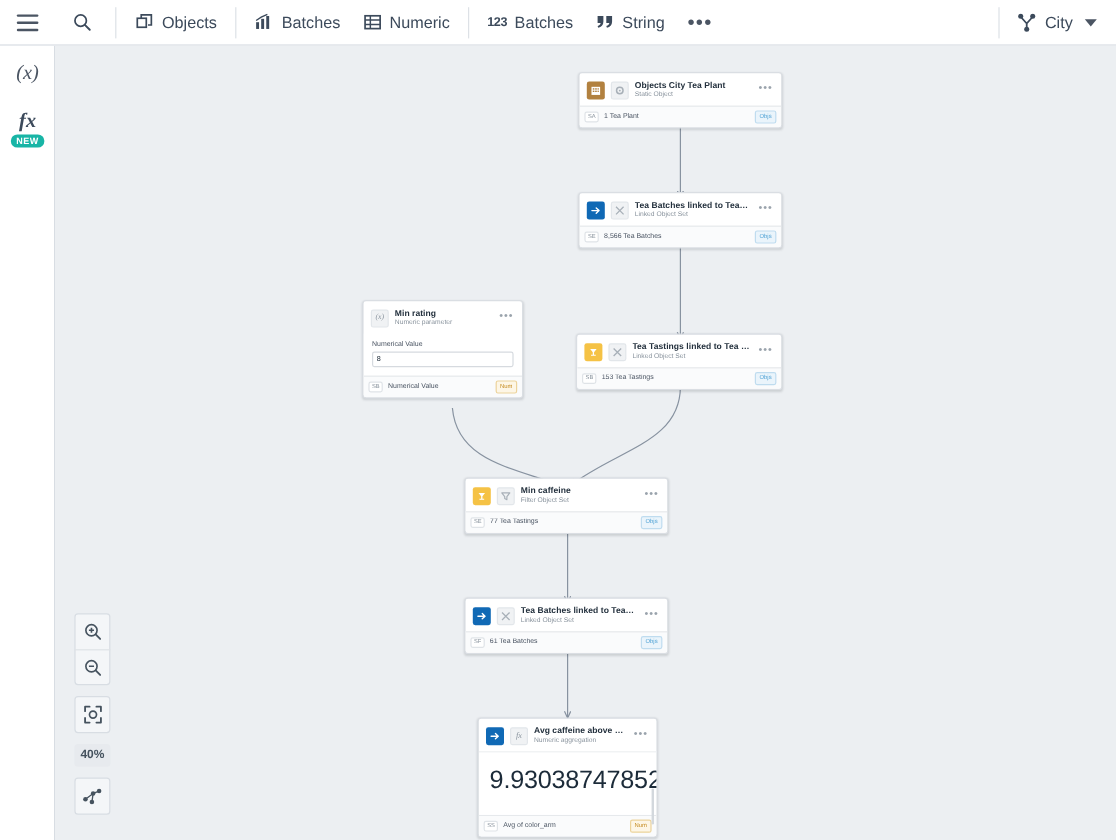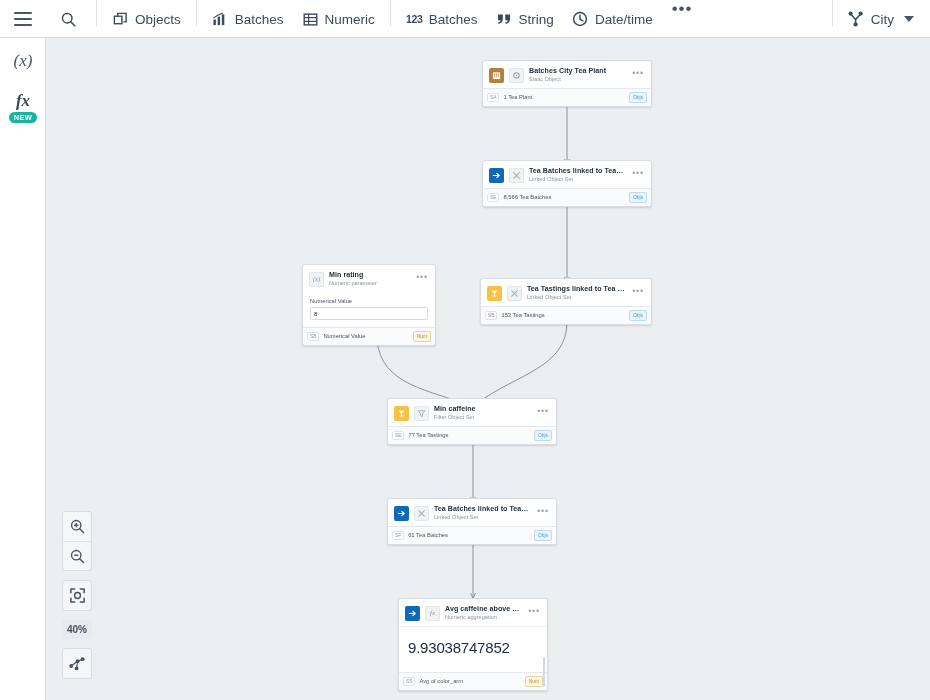--- a/index.html
+++ b/index.html
@@ -10,21 +10,21 @@
     overflow: hidden;
   }
   #app { position: relative; width: 930px; height: 700px; }
 
   
   .toolbar {
     position: absolute; top: 0; left: 0;
     width: 930px; height: 38px;
     background: #ffffff;
     border-bottom: 1px solid #d8dde3;
-    display: flex; align-items: flex-start;
+    display: flex; align-items: center;
     z-index: 20;
   }
   .tb-left { width: 46px; display: flex; align-items: center; justify-content: center; height: 38px; }
   .hamburger { width: 18px; height: 14px; display: flex; flex-direction: column; justify-content: space-between; cursor: pointer; }
   .hamburger i { display: block; height: 2px; background: #4b5563; border-radius: 1px; }
   .tb-search { width: 44px; height: 38px; display: flex; align-items: center; justify-content: center; cursor: pointer; }
   .vsep { width: 1px; height: 26px; background: #dde1e6; margin: 0 6px; }
   .tb-item {
     display: flex; align-items: center; gap: 6px;
     height: 38px; padding: 0 9px;
@@ -129,21 +129,21 @@
   .f-badge.num  { color: #c48a1e; border: 1px solid #ecd39b; background: #fdf6e6; }
 
   .node-body { padding: 6px 7px 7px 7px; background: #fff; }
   .field-label { font-size: 5.8px; color: #4b5563; margin-bottom: 3px; }
   .field-input {
     height: 13px; border: 1px solid #d6dadf; border-radius: 2px;
     background: #fff; display: flex; align-items: center;
     padding: 0 3px; font-size: 6px; color: #23303d;
   }
   .big-value {
-    font-size: 15px; color: #1c2b39; padding: 6px 2px 9px 2px;
+    font-size: 21px; color: #1c2b39; padding: 6px 2px 9px 2px;
     letter-spacing: -0.2px; white-space: nowrap;
   }
   .body-scroll {
     position: absolute; right: 2px; top: 30px;
     width: 2px; height: 30px; background: #d3d8dd; border-radius: 2px;
   }
 
   
   .zoomstack { position: absolute; left: 16px; bottom: 12px; width: 30px; }
   .zbox {
@@ -231,29 +231,20 @@
     <div class="tb-item">
       <span class="ic">
         <svg width="15" height="13" viewBox="0 0 16 14">
           <path d="M1 1.5h5.2v4.8c0 3.2-1.9 5-4.6 5.6l-.6-1.6c1.7-.5 2.6-1.4 2.7-2.6H1z" fill="#3c4a5b"></path>
           <path d="M8.8 1.5H14v4.8c0 3.2-1.9 5-4.6 5.6l-.6-1.6c1.7-.5 2.6-1.4 2.7-2.6H8.8z" fill="#3c4a5b"></path>
         </svg>
       </span>
       <span>String</span>
     </div>
 
-    <div class="tb-item">
-      <span class="ic">
-        <svg width="16" height="16" viewBox="0 0 16 16">
-          <circle cx="8" cy="8" r="6.4" fill="none" stroke="#3c4a5b" stroke-width="1.5"></circle>
-          <polyline points="8,4.2 8,8.2 10.8,9.8" fill="none" stroke="#3c4a5b" stroke-width="1.5" stroke-linecap="round"></polyline>
-        </svg>
-      </span>
-      <span>Date/time</span>
-    </div>
 
     <div class="tb-dots">•••</div>
 
     <div class="tb-spacer"></div>
 
     <div class="vsep"></div>
 
     <div class="tb-item" style="padding-right:16px">
       <span class="ic">
         <svg width="16" height="16" viewBox="0 0 16 16">
@@ -313,21 +304,21 @@
             <rect x="6.6" y="5" width="1.2" height="1.3" fill="#b2813f"></rect>
           </svg>
         </span>
         <span class="n-icon grey">
           <svg width="9" height="9" viewBox="0 0 10 10">
               <circle cx="5" cy="5" r="3" fill="none" stroke="#a8b0b8" stroke-width="1.4"></circle>
               <circle cx="5" cy="5" r="0.9" fill="#a8b0b8"></circle>
             </svg>
         </span>
         <span class="n-title-wrap">
-          <span class="n-title" style="display:block">Batches City Tea Plant</span>
+          <span class="n-title" style="display:block">Objects City Tea Plant</span>
           <span class="n-sub" style="display:block">Static Object</span>
         </span>
         <span class="n-dots">•••</span>
       </div>
       <div class="node-foot">
         <span class="f-chip">SA</span>
         <span class="f-label">1 Tea Plant</span>
         <span class="f-badge objs">Objs</span>
       </div>
     </div>
@@ -350,21 +341,21 @@
         </span>
         <span class="n-dots">•••</span>
       </div>
       <div class="node-foot">
         <span class="f-chip">SE</span>
         <span class="f-label">8,566 Tea Batches</span>
         <span class="f-badge objs">Objs</span>
       </div>
     </div>
 
-    <div class="node" style="left:256px; top:226px; width:134px;">
+    <div class="node" style="left:256px; top:212px; width:134px;">
       <div class="node-head">
         <span class="n-icon grey">
           <span style="font-family:'Liberation Serif',serif;font-style:italic;font-size:6.5px;color:#8a949e;line-height:1">(x)</span>
         </span>
         <span class="n-title-wrap">
           <span class="n-title" style="display:block">Min rating</span>
           <span class="n-sub" style="display:block">Numeric parameter</span>
         </span>
         <span class="n-dots">•••</span>
       </div>

